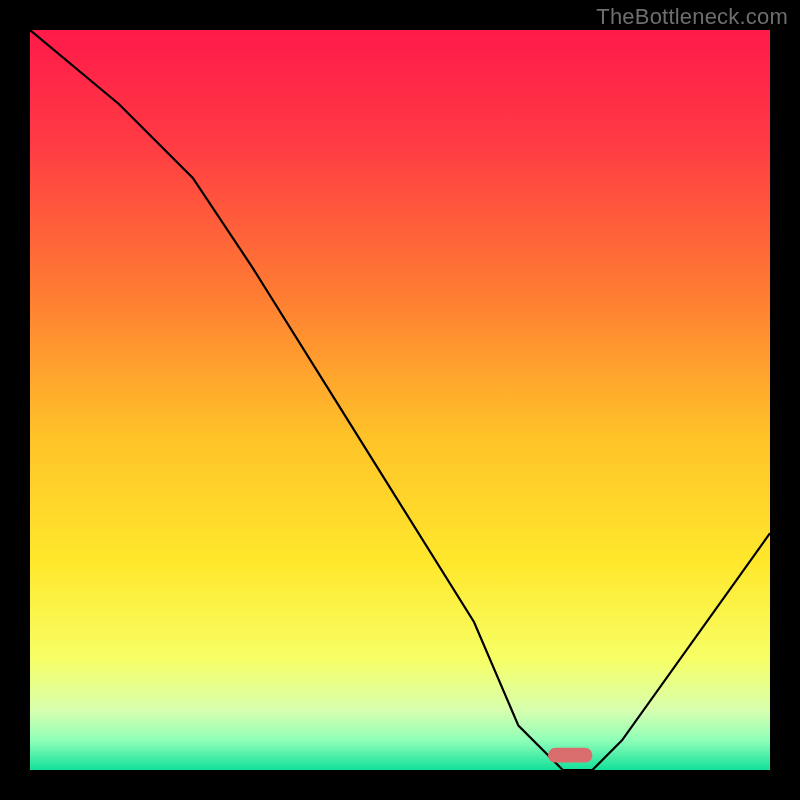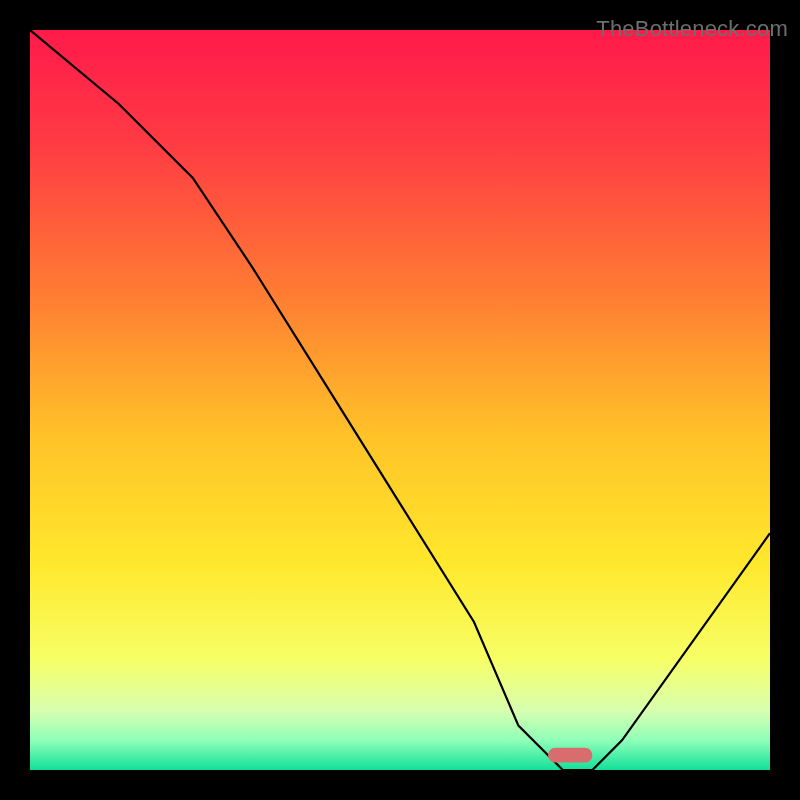--- a/index.html
+++ b/index.html
@@ -14,21 +14,20 @@
 
   .watermark {
     position: absolute;
     top: 4px;
     right: 12px;
     color: #6e6e6e;
     font-size: 22px;
     font-weight: 500;
     letter-spacing: 0.2px;
     z-index: 10;
-    margin-top: 12px;
   }
 
   .plot-area {
     position: absolute;
     left: 30px;
     top: 30px;
     width: 740px;
     height: 740px;
   }
 

